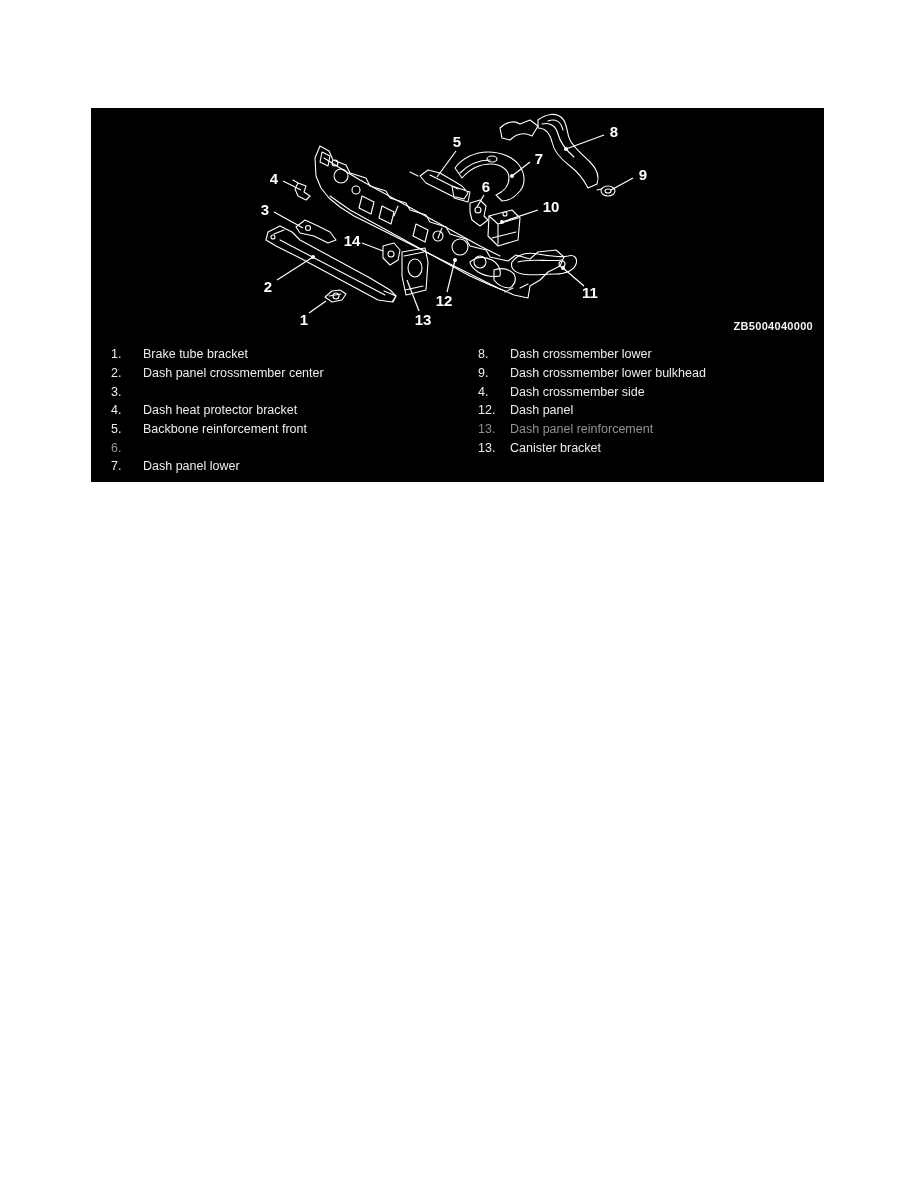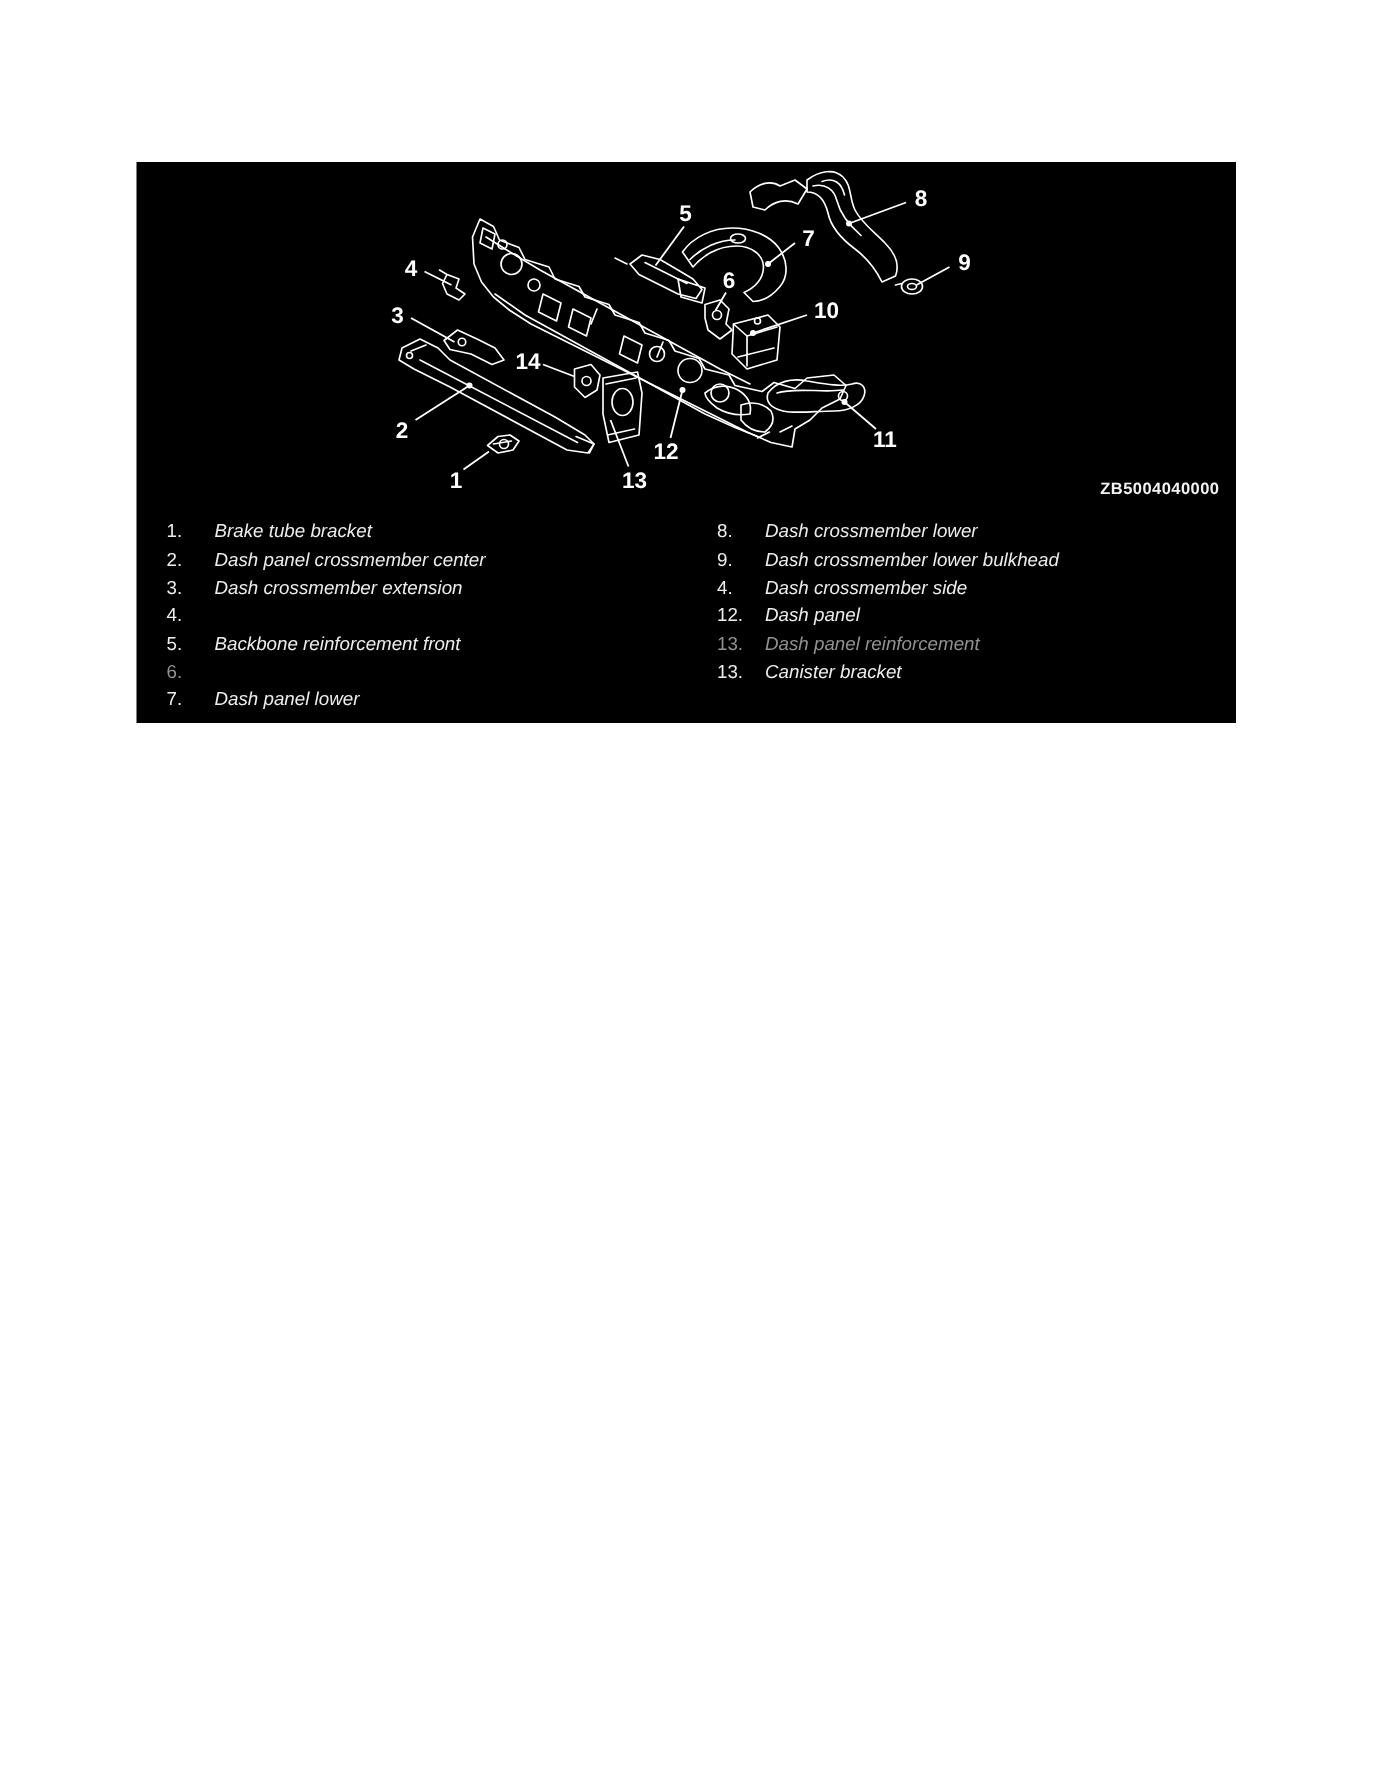--- a/index.html
+++ b/index.html
@@ -17,21 +17,21 @@
     color:#f2f2f2;font-size:11px;font-weight:bold;letter-spacing:0.3px;
   }
   .legend{
     position:absolute;top:237px;left:0;width:733px;color:#ececec;font-size:12.5px;
   }
   .legend-col{position:absolute;top:0;}
   .legend-col.left{left:20px;width:350px;}
   .legend-col.right{left:387px;width:340px;}
   .lrow{display:flex;height:18.68px;align-items:center;}
   .lrow .lnum{width:32px;flex:0 0 32px;}
-  .lrow .llabel{flex:1;white-space:nowrap;font-style:italic;}
+  .lrow .llabel{flex:1;white-space:nowrap;}
   .lrow.dim{color:#919191;}
 </style>
 </head>
 <body>
 
 <div class="figure-panel">
 
   <svg class="art-svg" viewBox="91 108 733 374" xmlns="http://www.w3.org/2000/svg">
     <g id="line-art" fill="none" stroke="#ffffff" stroke-width="1.1" stroke-linejoin="round" stroke-linecap="round">
 
@@ -143,24 +143,24 @@
       <div class="lrow">
           <span class="lnum">1.</span>
           <span class="llabel">Brake tube bracket</span>
         </div>
       <div class="lrow">
           <span class="lnum">2.</span>
           <span class="llabel">Dash panel crossmember center</span>
         </div>
       <div class="lrow">
           <span class="lnum">3.</span>
-          <span class="llabel">Dash crossmember extension</span>
         </div>
       <div class="lrow">
           <span class="lnum">4.</span>
+          <span class="llabel">Dash heat protector bracket</span>
         </div>
       <div class="lrow">
           <span class="lnum">5.</span>
           <span class="llabel">Backbone reinforcement front</span>
         </div>
       <div class="lrow dim">
           <span class="lnum">6.</span>
         </div>
       <div class="lrow">
           <span class="lnum">7.</span>

